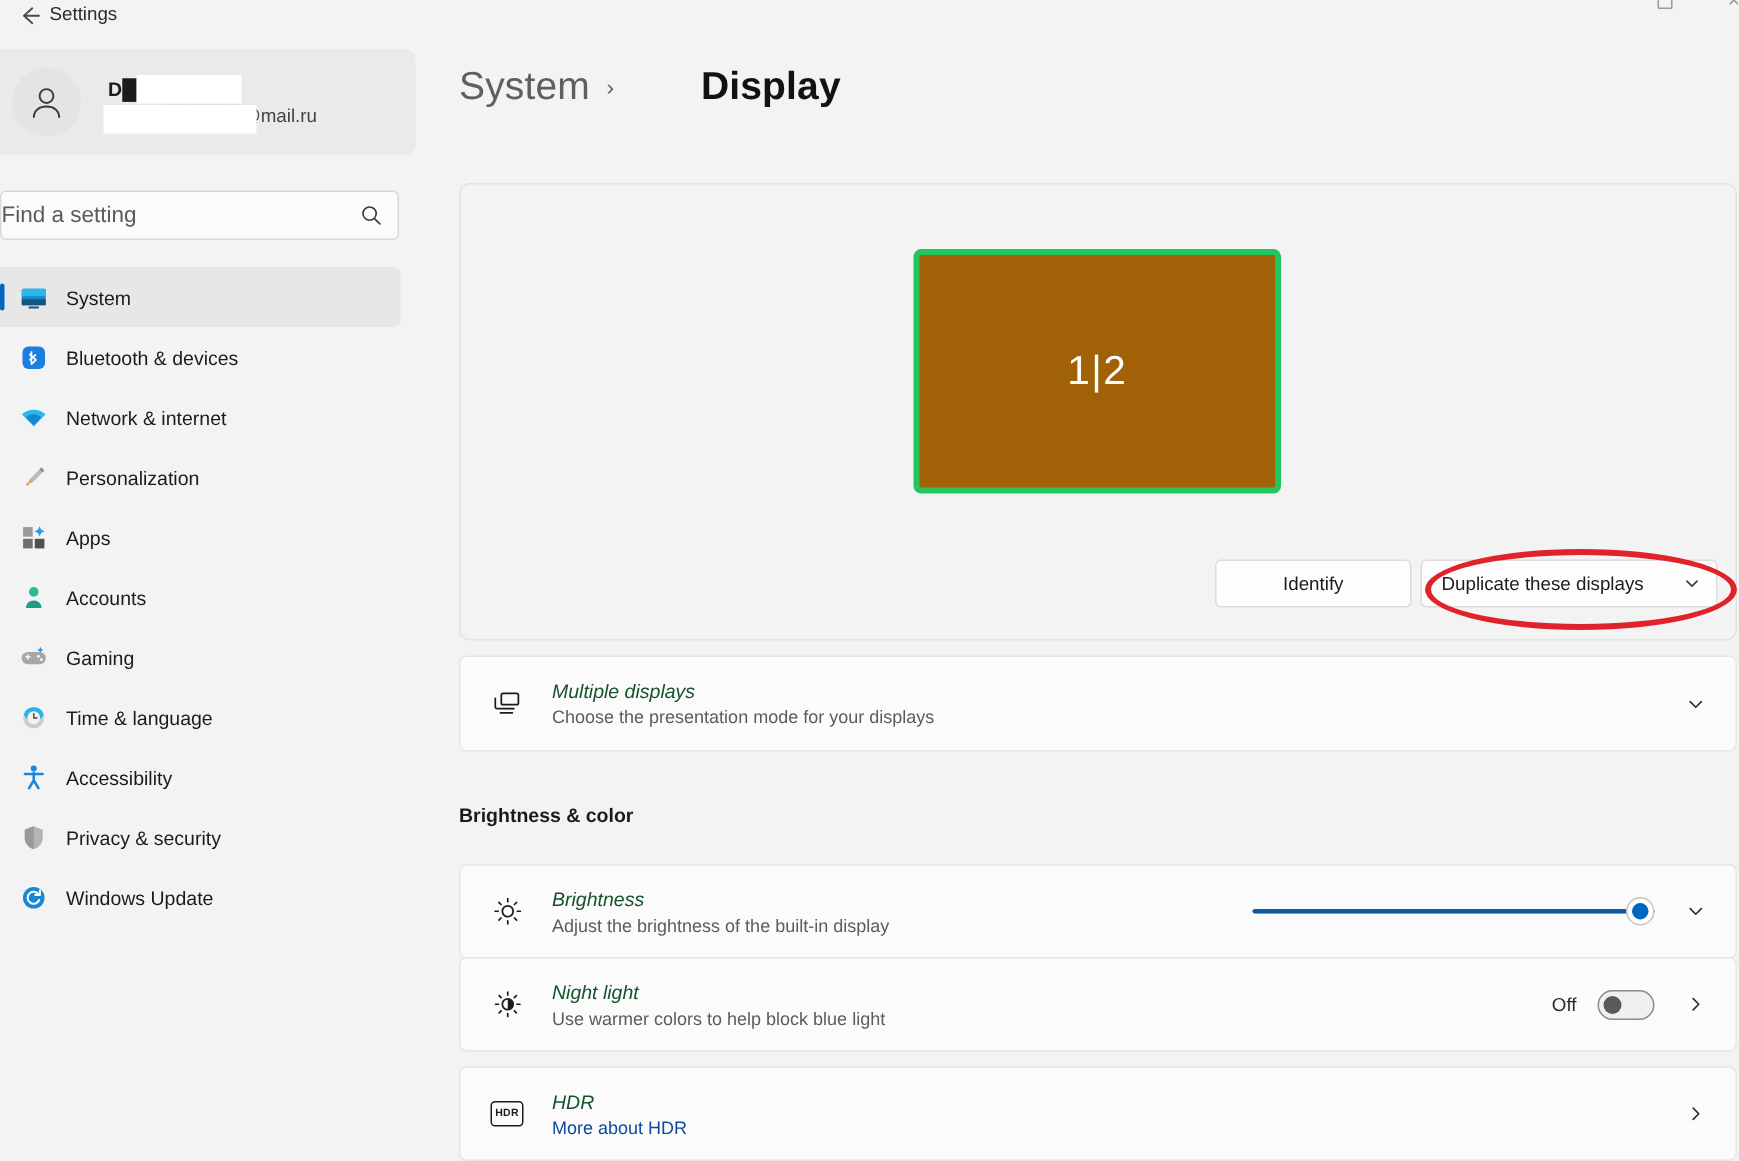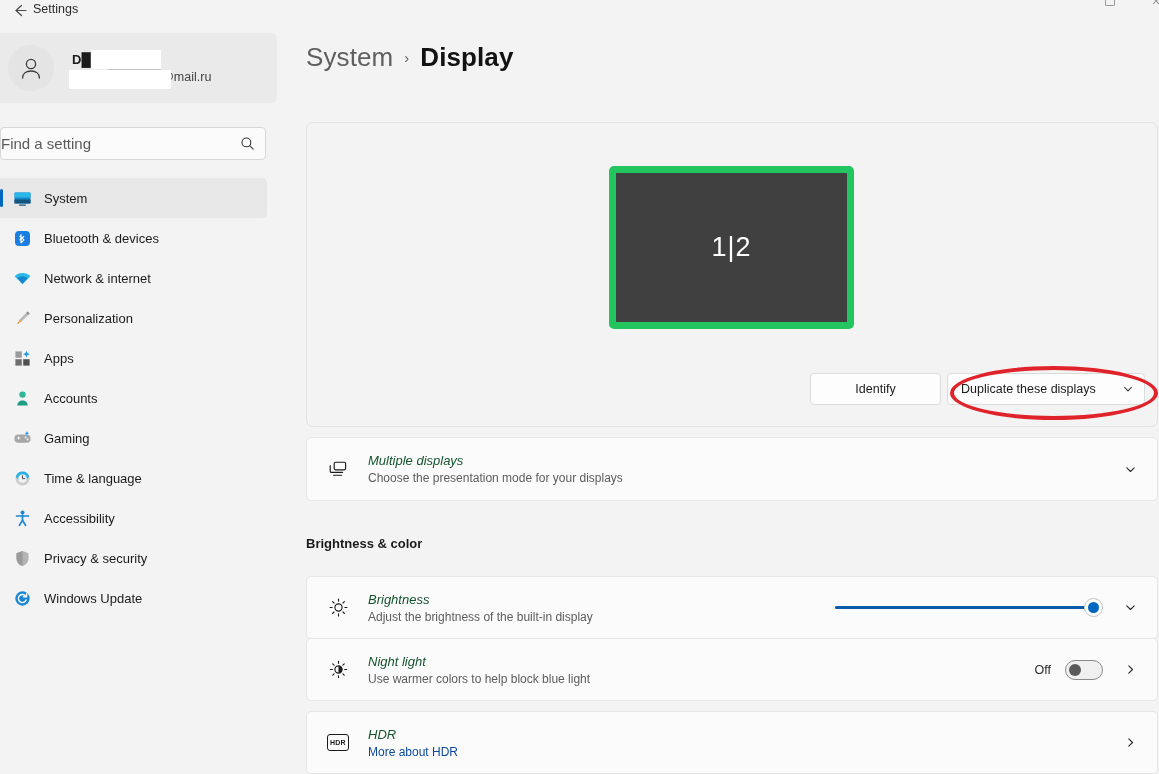--- a/index.html
+++ b/index.html
@@ -90,33 +90,33 @@
 
   
   .content { position: absolute; left: 290px; top: 28px; width: 869px; height: 746px; }
 
   .breadcrumb {
     position: absolute; left: 16px; top: 14px;
     display: flex; align-items: baseline; gap: 11px;
   }
   .bc-parent { font-size: 26px; color: #5f5f5f; letter-spacing: .1px; }
   .bc-sep { font-size: 15px; color: #5f5f5f; position: relative; top: -3px; }
-  .bc-current { font-size: 26px; font-weight: 700; color: #121212; letter-spacing: .1px; }
+  .bc-current { font-size: 26px; font-weight: 700; color: #121212; letter-spacing: .1px; margin-left: 47px; }
 
   .subtitle {
     position: absolute; left: 16px; top: 96px; font-size: 12.5px; color: #444;
   }
 
   .panel {
     position: absolute; left: 16px; top: 94px; width: 852px; height: 305px;
     background: #f3f3f3; border: 1px solid #e2e2e2; border-radius: 7px;
   }
   .monitor {
     position: absolute; left: 302px; top: 43px; width: 245px; height: 163px;
-    background: #404040; border: 7px solid #22c55e; border-radius: 5px;
+    background: #a16207; border: 4px solid #22c55e; border-radius: 5px;
     display: flex; align-items: center; justify-content: center;
   }
   .monitor-label {
     color: #ffffff; font-size: 27px; font-weight: 300; letter-spacing: 1px;
   }
   .panel-actions {
     position: absolute; left: 0; top: 249px; width: 852px; height: 34px;
     display: flex; justify-content: flex-end; align-items: center; gap: 6px;
     padding-right: 14px;
   }

